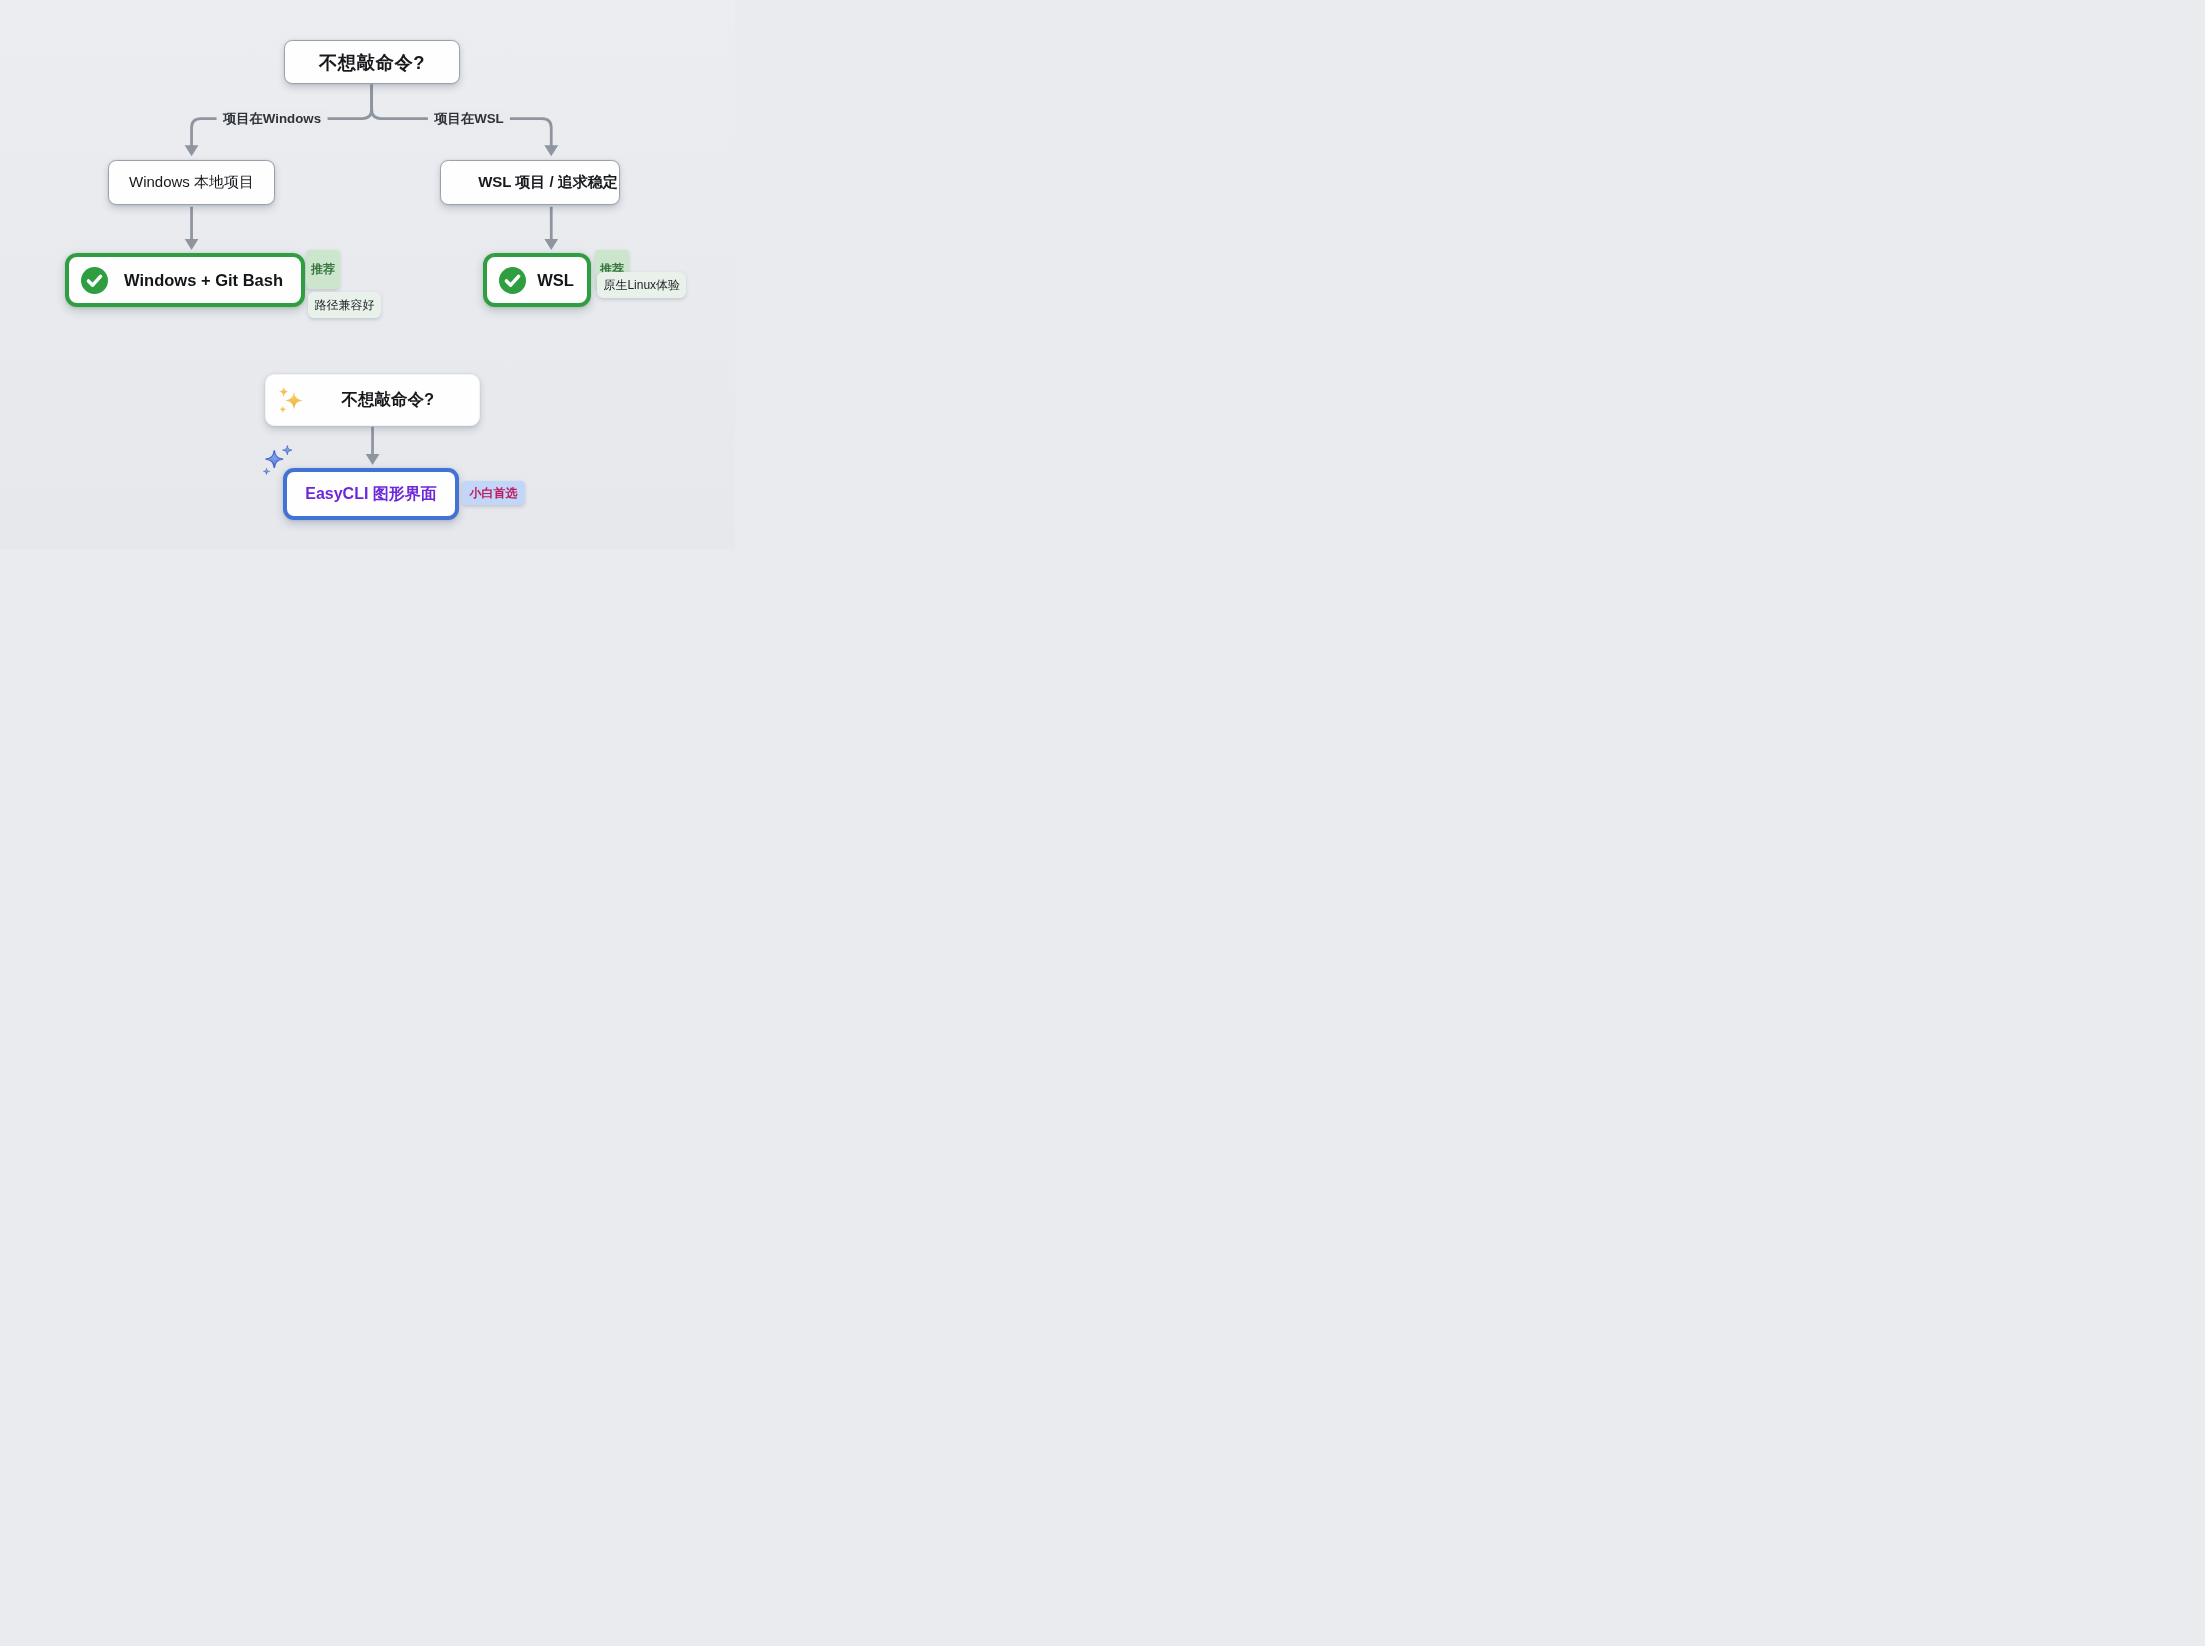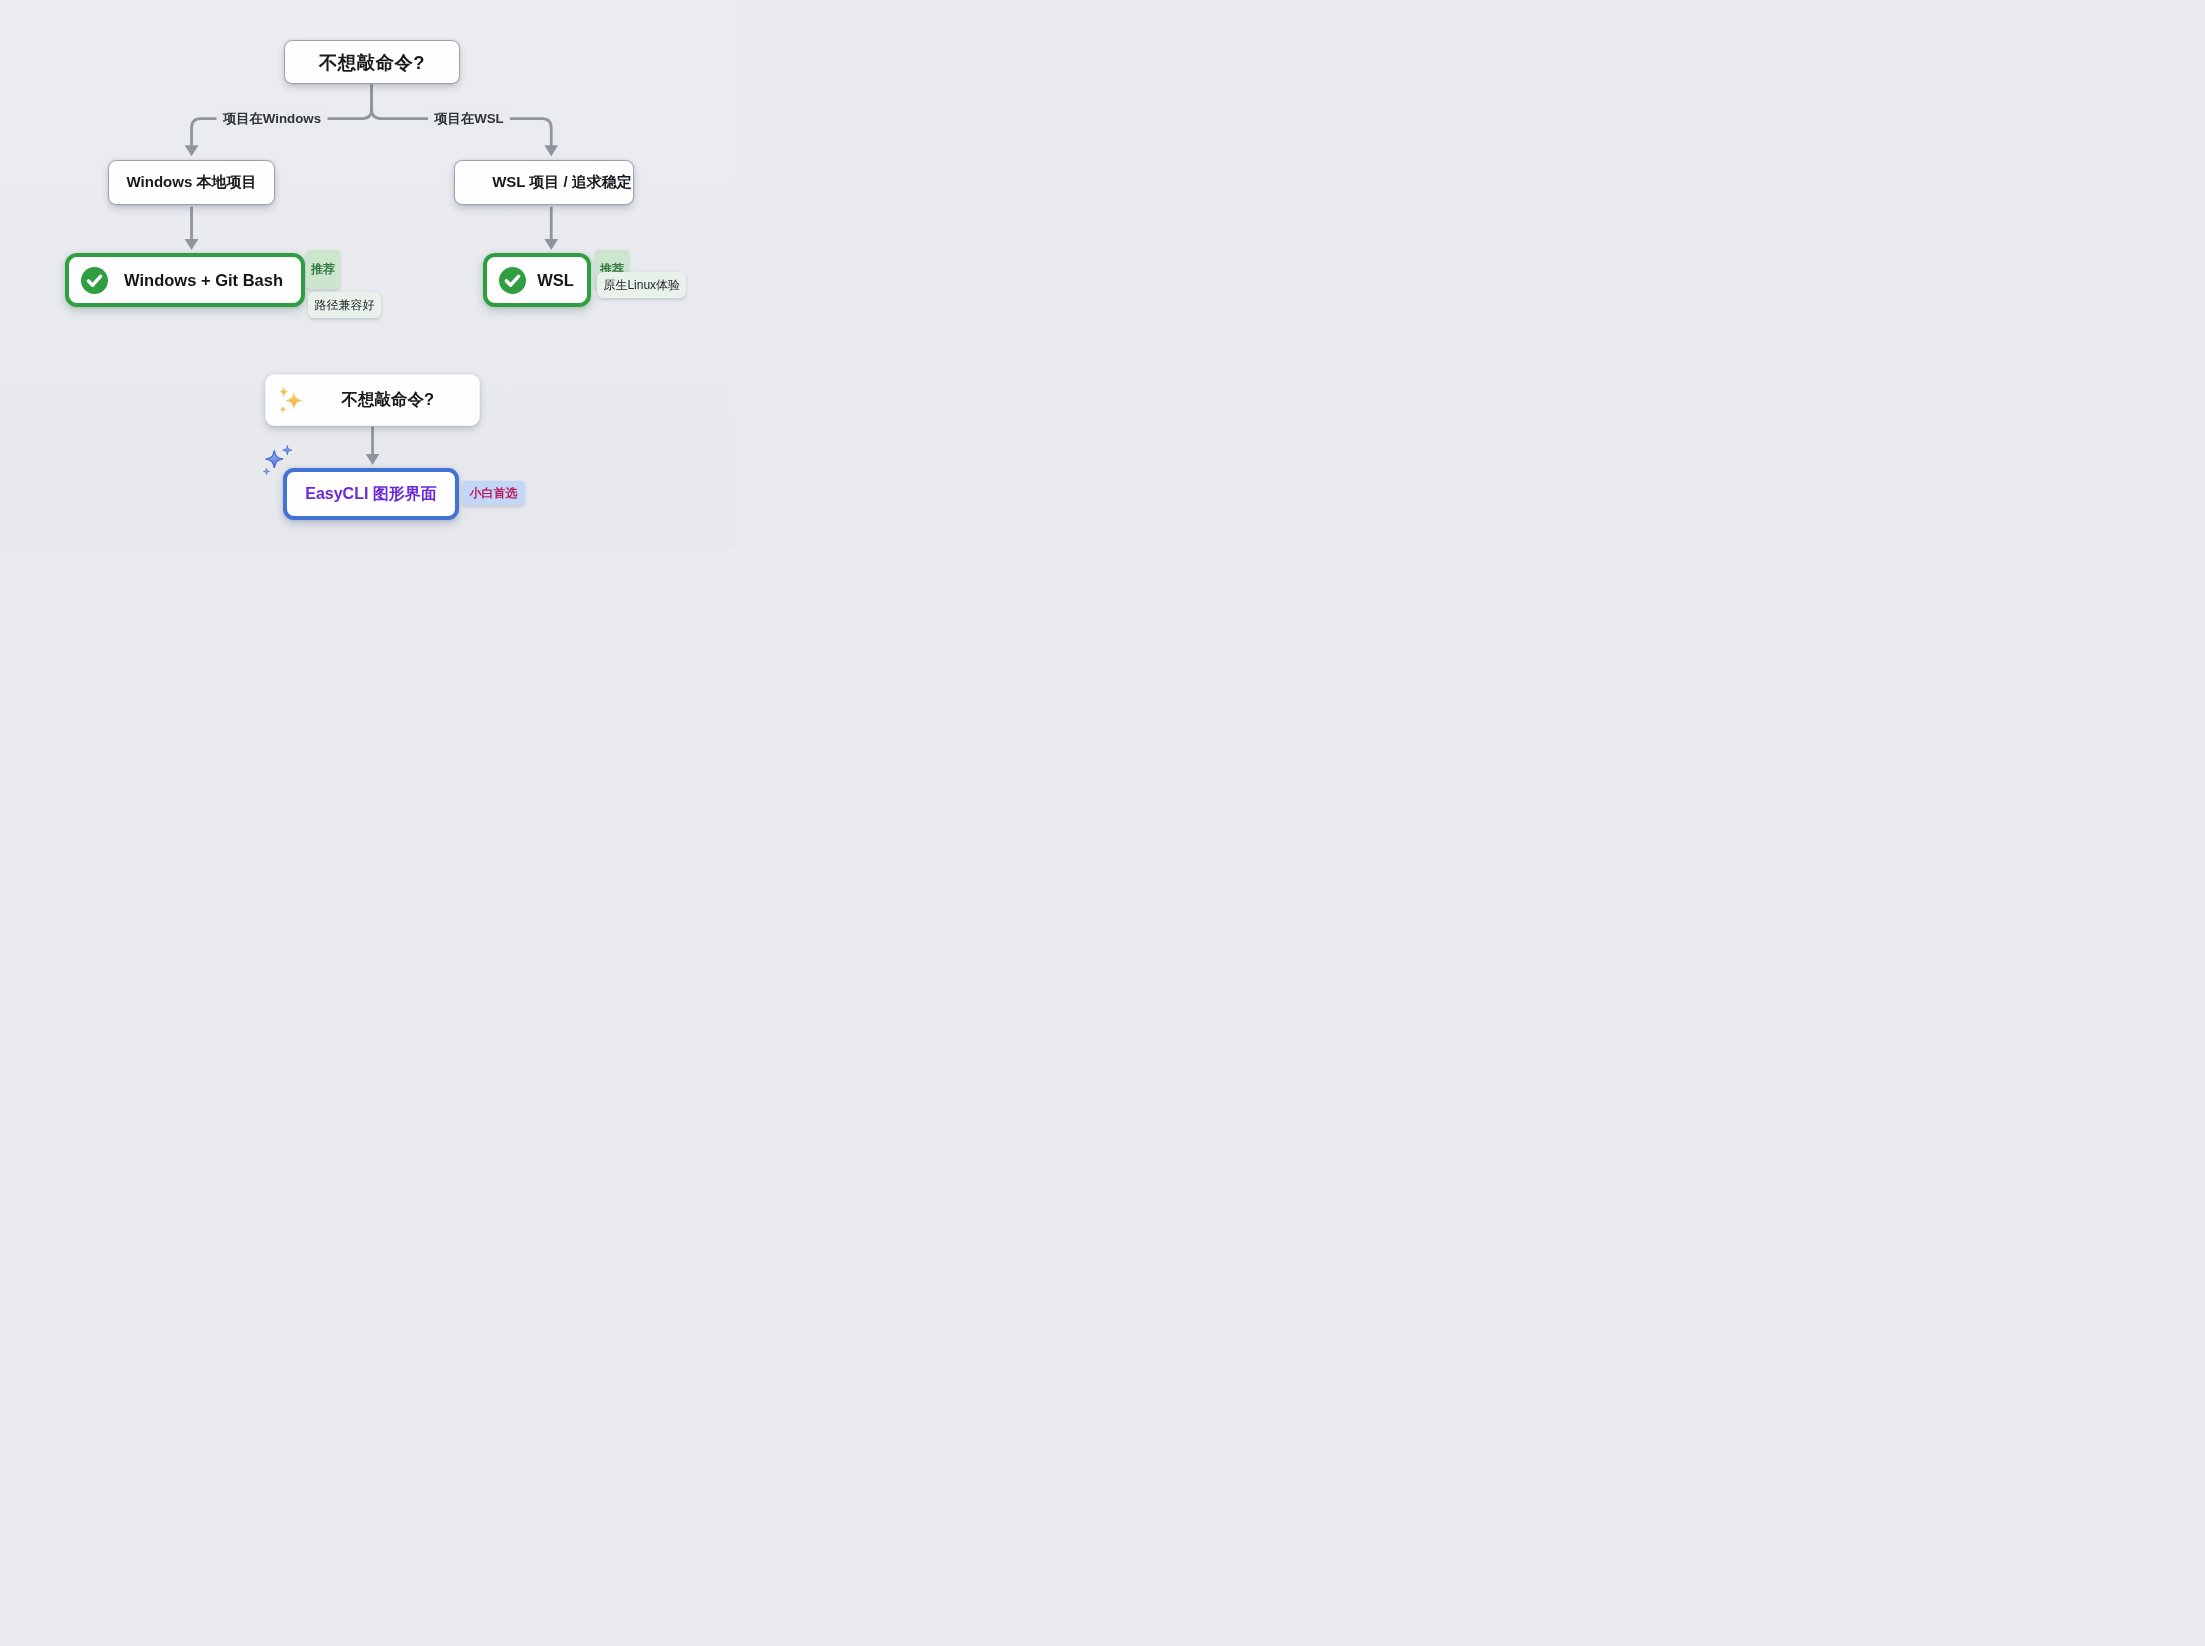--- a/index.html
+++ b/index.html
@@ -9,22 +9,22 @@
     font-family:"Liberation Sans","DejaVu Sans",sans-serif;
   }
   .connectors{position:absolute;left:0;top:0;z-index:1;}
   .card{
     position:absolute;background:#fefefe;display:flex;align-items:center;justify-content:center;
     box-sizing:border-box;z-index:2;
     box-shadow:0 3.2px 7.4px rgba(70,80,100,.22),0 0.9px 2.3px rgba(70,80,100,.12);
   }
   .qcard{border:1.4px solid #9aa1ab;border-radius:8.3px;}
   .root-q{left:284px;top:40px;width:176px;height:44px;font-size:18.4px;font-weight:700;color:#17191d;letter-spacing:0.5px;}
-  .node-left{left:108px;top:160px;width:167px;height:45px;font-size:15px;font-weight:700;color:#17191d;}
-  .node-right{left:454px;top:160px;width:180px;height:45px;font-size:15px;font-weight:600;color:#17191d;padding-left:36px;}
+  .node-left{left:108px;top:160px;width:167px;height:45px;font-size:15px;font-weight:400;color:#17191d;}
+  .node-right{left:440px;top:160px;width:180px;height:45px;font-size:15px;font-weight:600;color:#17191d;padding-left:36px;}
   .edge-label{
     position:absolute;z-index:3;transform:translate(-50%,-50%);
     background:#e9ebef;padding:0.9px 6.4px;font-size:13.3px;font-weight:600;color:#2e3339;white-space:nowrap;
   }
   .result{
     border:4.1px solid #2f9e41;border-radius:12px;justify-content:flex-start;
     box-shadow:0 3.7px 8.3px rgba(60,90,70,.25),0 0.9px 2.3px rgba(60,90,70,.14);
   }
   .result-left{left:65px;top:253px;width:240px;height:54px;justify-content:space-between;}
   .result-right{left:483px;top:253px;width:108px;height:54px;}

